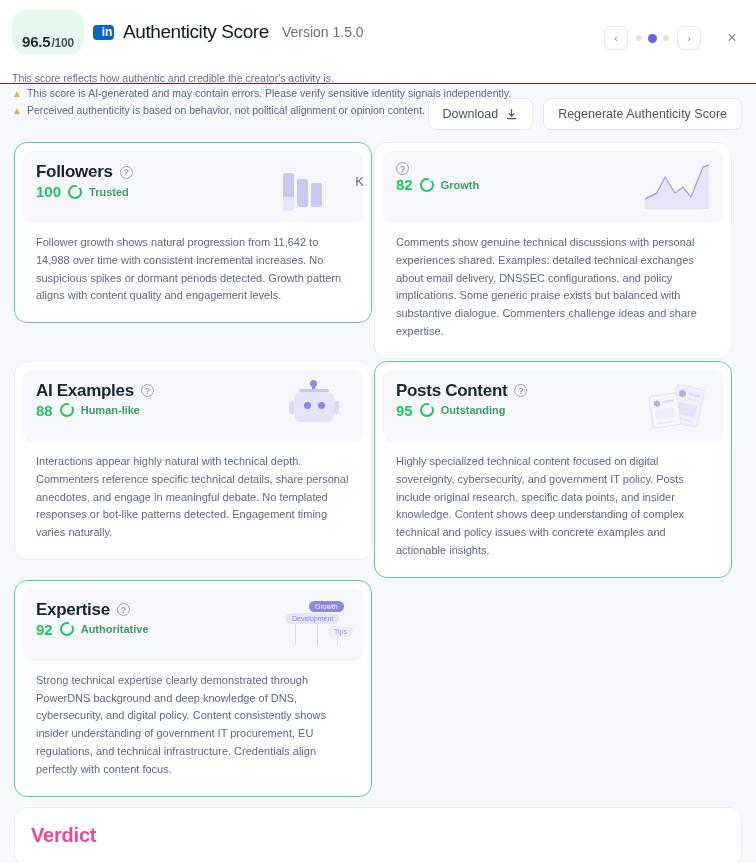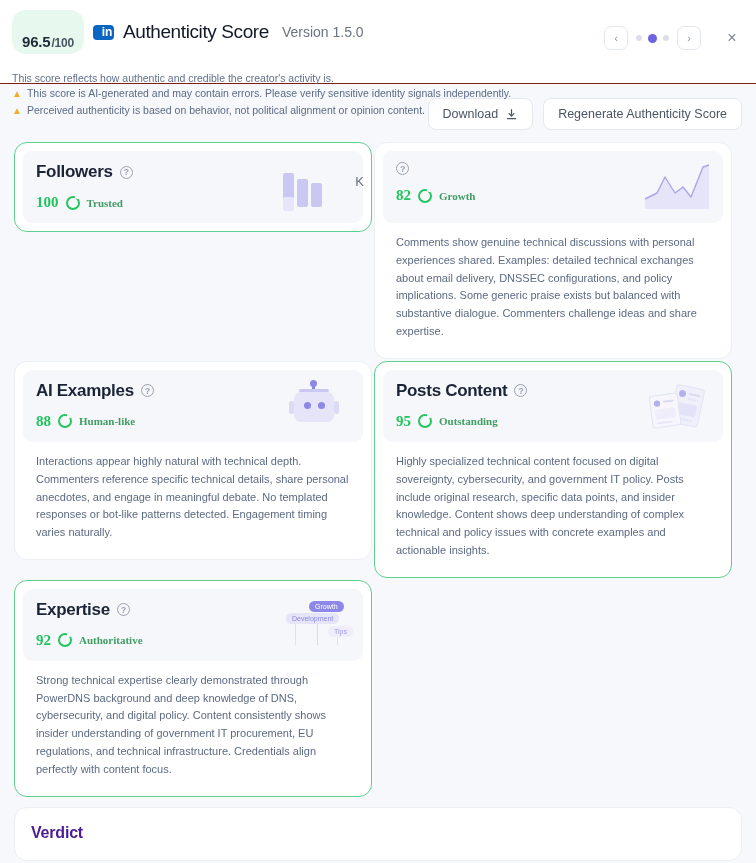--- a/index.html
+++ b/index.html
@@ -71,21 +71,21 @@
     border-radius: 13px; padding: 8px; overflow: hidden;
   }
   .card.hl { border: 1.5px solid #5fcf8e; }
   .card-head {
     background: #f6f7fa; border-radius: 9px; padding: 11px 13px 12px 13px;
     position: relative; min-height: 72px;
   }
   .card-title { font-size: 17px; font-weight: 700; color: #1b2437; letter-spacing: -0.3px; display: flex; align-items: center; gap: 7px; }
   .q-ico { width: 13px; height: 13px; border-radius: 50%; border: 1.3px solid #9aa3b2; color: #9aa3b2;
            font-size: 9px; display: flex; align-items: center; justify-content: center; font-weight: 600; }
-  .card-score-row { display: flex; align-items: center; gap: 7px; margin-top: 12px; font-family: Liberation Serif, serif; }
+  .card-score-row { display: flex; align-items: center; gap: 7px; margin-top: 1px; }
   .c-score { font-size: 15px; font-weight: 700; color: #22c55e; }
   .c-label { font-size: 11px; font-weight: 600; color: #3f9d63; }
   .ring { width: 14px; height: 14px; border-radius: 50%; border: 2.6px solid #22c55e; position: relative; }
   .ring::after { content:""; position:absolute; top:-2.6px; right:-1px; width:4px; height:4px; background:#f6f7fa; transform: rotate(12deg); }
   .card-body { font-size: 11px; line-height: 1.62; color: #5c6a82; padding: 11px 13px 9px 13px; }
 
   
   .illus { position: absolute; right: 12px; top: 12px; height: 50px; width: 68px; }
   .bars { display: flex; align-items: flex-end; gap: 3px; height: 44px; position: relative; }
   .bar { width: 11px; border-radius: 2px; background: #c9c8f2; }
@@ -97,21 +97,21 @@
   .r-ant { position: absolute; left: 29px; top: 1px; width: 3px; height: 7px; background: #8d88e8; border-radius: 2px; }
   .r-dot { position: absolute; left: 27px; top: -2px; width: 7px; height: 7px; border-radius: 50%; background: #8d88e8; }
   .r-bar { position: absolute; left: 16px; top: 7px; width: 30px; height: 3px; border-radius: 2px; background: #c9c8f2; }
   .pill { position: absolute; border-radius: 9px; font-size: 7px; padding: 2px 6px; white-space: nowrap; }
 
   
   .verdict {
     margin: 10px 14px 0 14px; background: #fff; border: 1px solid #eceff4;
     border-radius: 13px; padding: 16px 16px 18px 16px;
   }
-  .verdict-title { font-size: 16px; font-weight: 600; color: #4c1d95; letter-spacing: -0.2px; }
+  .verdict-title { font-size: 20px; font-weight: 600; color: #ec4899; letter-spacing: -0.2px; }
 </style>
 </head>
 <body>
 
 <div class="app">
 
   <div class="header">
     <div class="header-top">
       <div class="score-badge">
         <span>96.5</span>
@@ -171,20 +171,21 @@
         <div class="illus">
           <div class="bars">
             <div class="bar" style="height:34px"></div>
             <div class="bar" style="height:28px"></div>
             <div class="bar" style="height:24px"></div>
             <span class="k">K</span>
           </div>
           <div style="position:absolute;left:0;top:34px;width:11px;height:14px;border-radius:2px;background:#e6e5fa"></div>
         </div>
       </div>
+      <div class="card-body">Follower growth shows natural progression from 11,642 to 14,988 over time with consistent incremental increases. No suspicious spikes or dormant periods detected. Growth pattern aligns with content quality and engagement levels.</div>
     </div>
 
     <div class="card">
       <div class="card-head">
         <div class="card-title">
           <span class="q-ico">?</span>
         </div>
         <div class="card-score-row">
           <span class="c-score">82</span>
           <span class="ring"></span>

